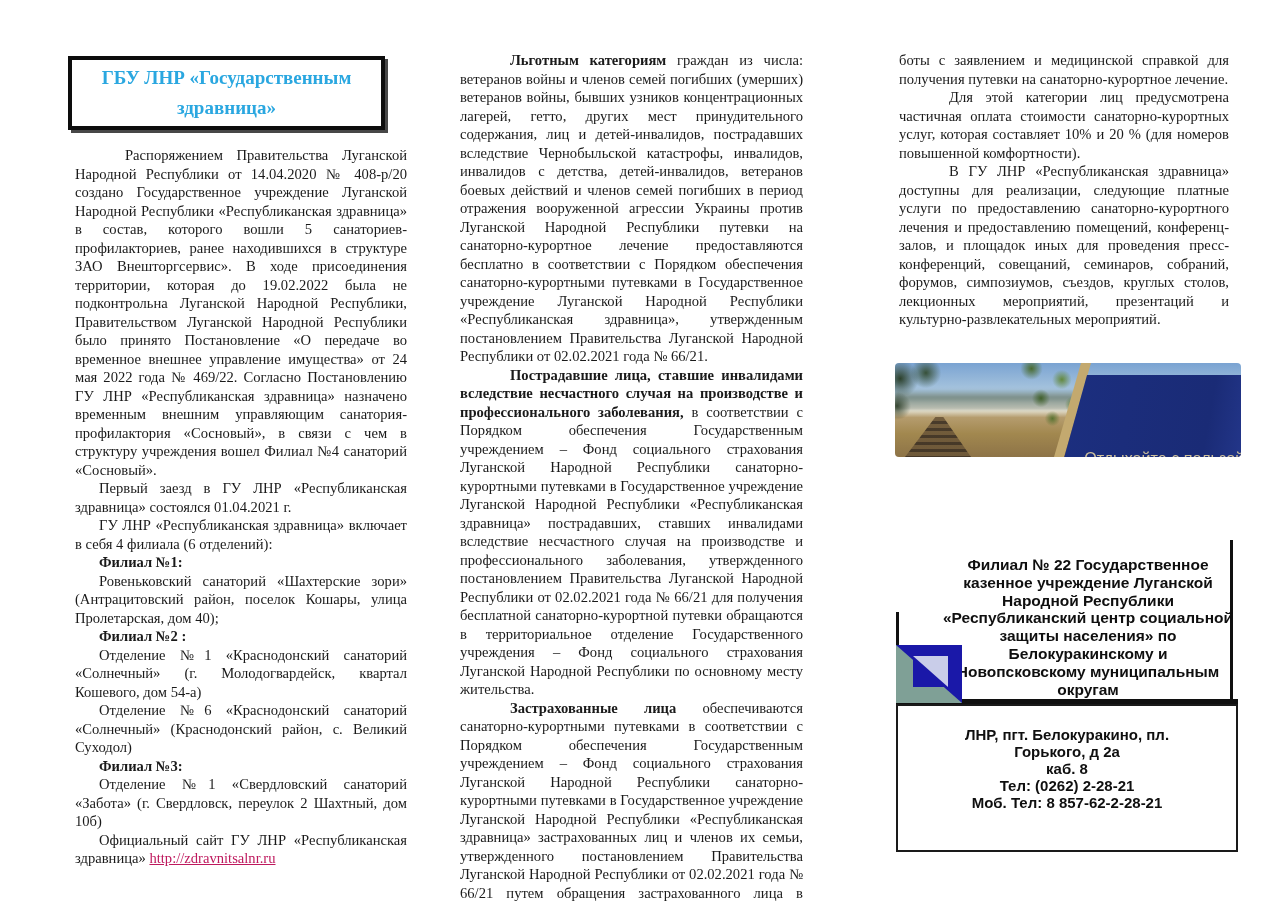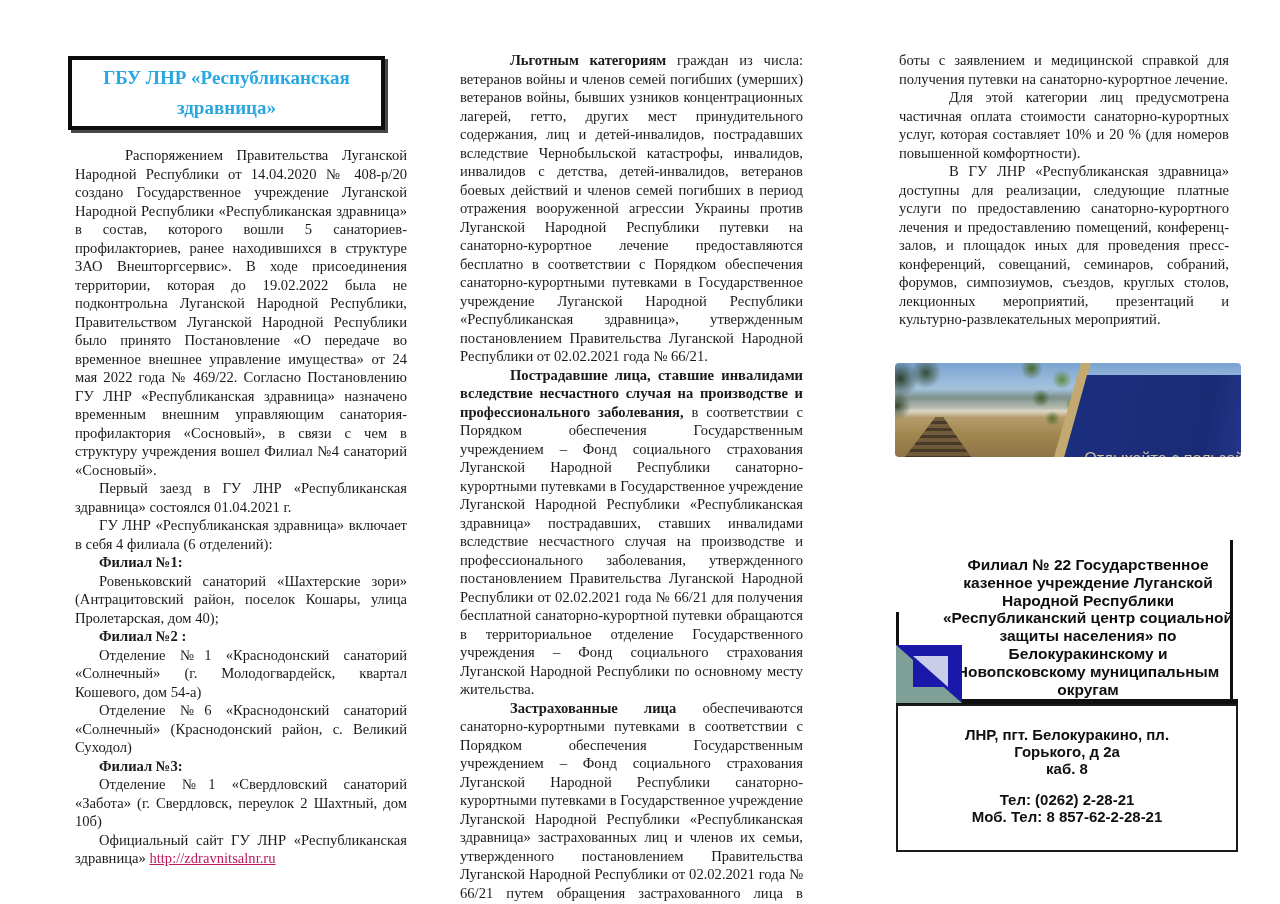--- a/index.html
+++ b/index.html
@@ -89,29 +89,29 @@
     background:#c9cde9; }
   .logo-inner-tri { position:absolute; inset:0; background:#1a18a8;
     clip-path:polygon(0 0, 0 100%, 100% 100%); }
   
   .address-box { position:absolute; left:896px; top:704px; width:342px; height:148px;
     background:#fff; border:2px solid #1a1a1a;
     font-family:"Liberation Sans","DejaVu Sans",sans-serif;
     font-weight:bold; font-size:15px; line-height:17px;
     text-align:center; color:#0f0f0f; padding-top:20px;
   }
-  .address-box .phones { margin-top:14px; }
+  .address-box .phones { }
 </style>
 </head>
 <body>
 
 <div class="page">
 
   <div class="header-box">
-    <div class="title">ГБУ ЛНР «Республиканская здравница»</div>
+    <div class="title">ГБУ ЛНР «Государственным здравница»</div>
   </div>
   <div class="col col-left">
       <p class="para ind-large">Распоряжением Правительства Луганской Народной Республики от 14.04.2020 № 408-р/20 создано Государственное учреждение Луганской Народной Республики «Республиканская здравница» в состав, которого вошли 5 санаториев-профилакториев, ранее находившихся в структуре ЗАО Внешторгсервис». В ходе присоединения территории, которая до 19.02.2022 была не подконтрольна Луганской Народной Республики, Правительством Луганской Народной Республики было принято Постановление «О передаче во временное внешнее управление имущества» от 24 мая 2022 года № 469/22. Согласно Постановлению ГУ ЛНР «Республиканская здравница» назначено временным внешним управляющим санатория-профилактория «Сосновый», в связи с чем в структуру учреждения вошел Филиал №4 санаторий «Сосновый».</p>
       <p class="para ind-small">Первый заезд в ГУ ЛНР «Республиканская здравница» состоялся 01.04.2021 г.</p>
       <p class="para ind-small">ГУ ЛНР «Республиканская здравница» включает в себя 4 филиала (6 отделений):</p>
       <p class="para ind-small"><b>Филиал №1:</b></p>
       <p class="para ind-small">Ровеньковский санаторий «Шахтерские зори» (Антрацитовский район, поселок Кошары, улица Пролетарская, дом 40);</p>
       <p class="para ind-small"><b>Филиал №2 :</b></p>
       <p class="para ind-small">Отделение №1 «Краснодонский санаторий «Солнечный» (г. Молодогвардейск, квартал Кошевого, дом 54-а)</p>
       <p class="para ind-small">Отделение №6 «Краснодонский санаторий «Солнечный» (Краснодонский район, с. Великий Суходол)</p>

